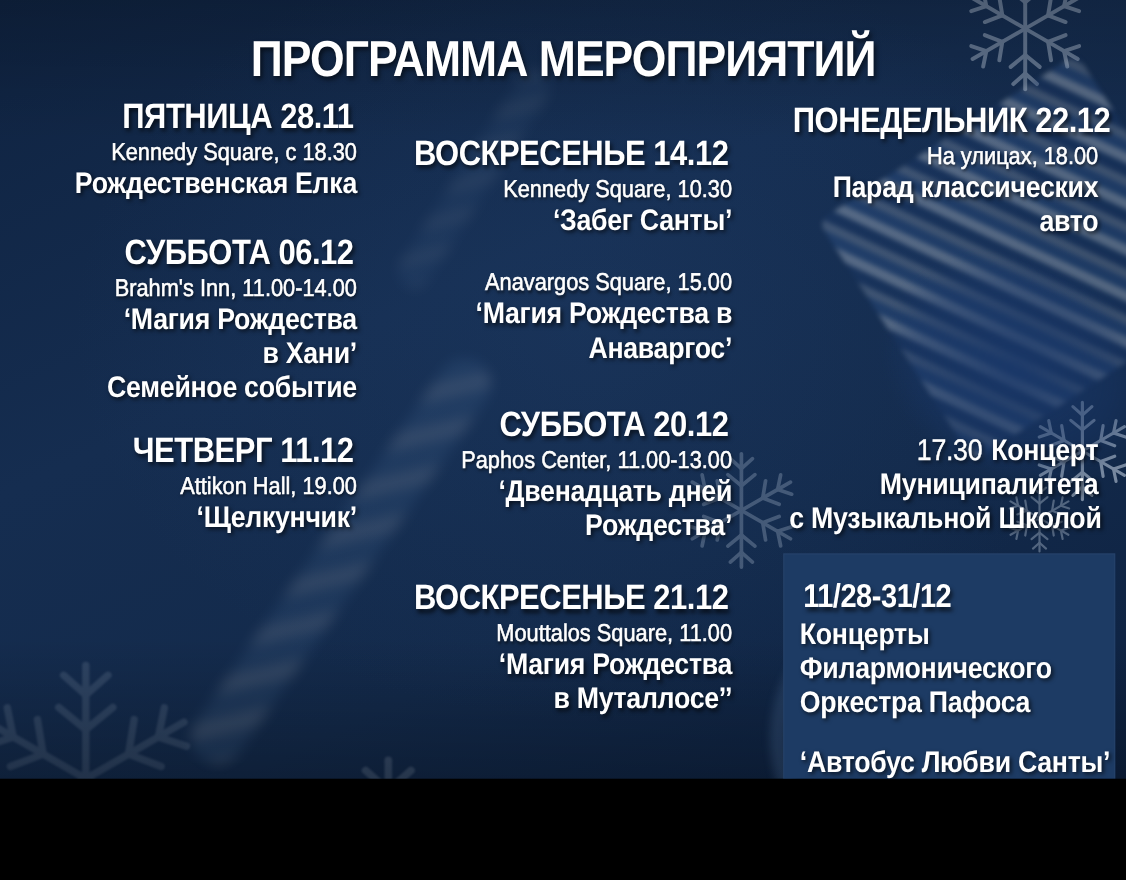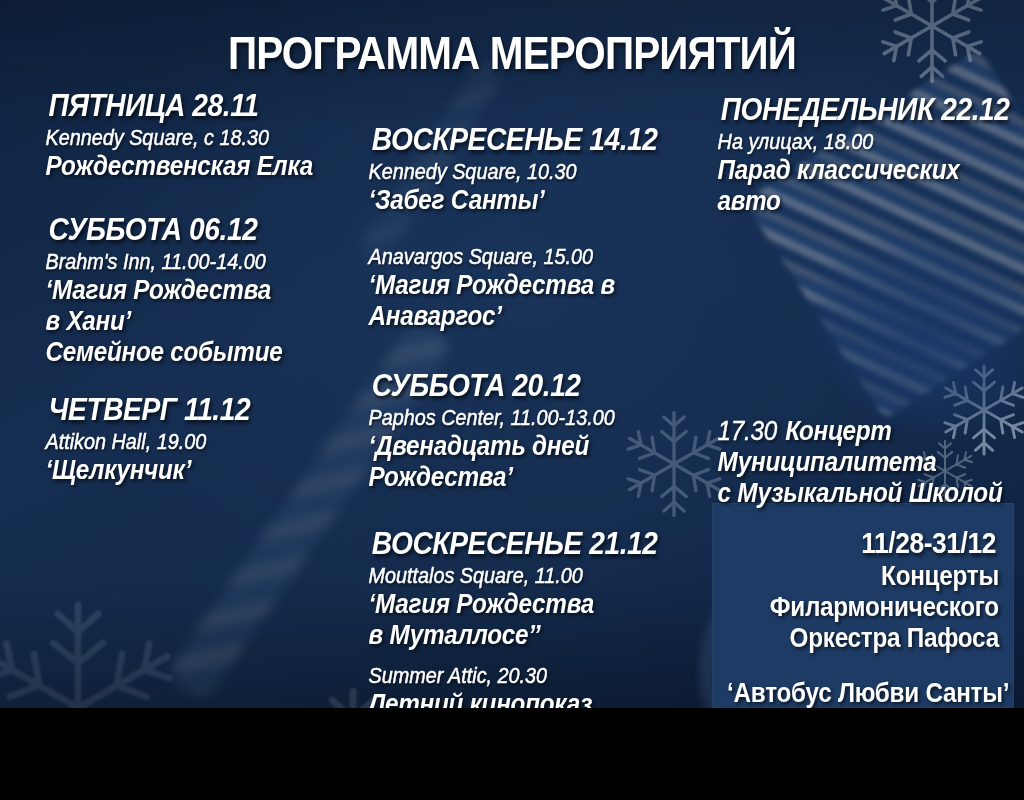--- a/index.html
+++ b/index.html
@@ -10,33 +10,33 @@
   }
   .vignette{position:absolute;inset:0;pointer-events:none;
     background:radial-gradient(ellipse at 52% 42%, rgba(40,75,125,.22) 0%, rgba(0,0,0,0) 62%),
                linear-gradient(to bottom, rgba(0,0,0,.18), rgba(0,0,0,0) 18%, rgba(0,0,0,0) 82%, rgba(0,0,0,.25));}
   
   .title{
     position:absolute;left:0;top:26px;width:100%;text-align:center;
     font-size:46px;font-weight:700;letter-spacing:-1px;white-space:nowrap;
     transform:scaleX(.88);text-shadow:2px 3px 5px rgba(0,0,0,.6);
   }
-  .block{position:absolute;text-align:left;z-index:5;font-style:italic;}
+  .block{position:absolute;text-align:right;z-index:5;}
   .day{font-size:32px;font-weight:700;line-height:38px;letter-spacing:-.5px;
        transform:scaleX(.88);text-shadow:2px 3px 4px rgba(0,0,0,.65);white-space:nowrap;}
   .venue{font-size:22px;font-weight:400;line-height:27px;-webkit-text-stroke:.5px #fff;
        transform:scaleX(.9);text-shadow:1px 2px 3px rgba(0,0,0,.7);white-space:nowrap;}
   .bline{font-size:27px;font-weight:700;line-height:31px;letter-spacing:-.3px;
        transform:scaleX(.9);text-shadow:2px 2px 4px rgba(0,0,0,.7);white-space:nowrap;}
   .venue-inline{font-weight:400;-webkit-text-stroke:.4px #fff;margin-right:9px;}
   .panel{
     position:absolute;left:712px;top:503px;width:302px;height:219px;
     background:#1d3b64;box-shadow:0 0 0 1px rgba(255,255,255,.04) inset;z-index:4;
   }
-  .panel .inner{padding-top:22px;text-align:right;}
+  .panel .inner{padding-top:22px;text-align:left;}
   .panel .day{font-size:30px;line-height:36px;}
   .footer-line{margin-top:24px;}
   
   .decor{position:absolute;pointer-events:none;}
   .flake{position:absolute;pointer-events:none;}
   .gift{
     right:-48px;top:104px;width:280px;height:260px;transform:rotate(-33deg);
     background:repeating-linear-gradient(58deg, rgba(235,242,250,.55) 0 9px, rgba(55,95,155,.55) 9px 19px, rgba(235,242,250,.35) 19px 27px, rgba(30,60,110,.55) 27px 38px);
     filter:blur(2.5px);opacity:.55;border-radius:10px;z-index:1;
   }
@@ -156,34 +156,30 @@
     <div class="bline">Рождества’</div>
   </div>
 
   <div class="block" style="left:352px;top:524px;width:330px">
     <div class="day">ВОСКРЕСЕНЬЕ 21.12</div>
     <div class="venue">Mouttalos Square, 11.00</div>
     <div class="bline">‘Магия Рождества</div>
     <div class="bline">в Муталлосе’’</div>
   </div>
 
-  <div class="block" style="left:352px;top:662px;width:330px">
-    <div class="venue">Summer Attic, 20.30</div>
-    <div class="bline">Летний кинопоказ</div>
-  </div>
 
   <div class="block" style="left:702px;top:90px;width:312px">
     <div class="day">ПОНЕДЕЛЬНИК 22.12</div>
     <div class="venue">На улицах, 18.00</div>
     <div class="bline">Парад классических</div>
     <div class="bline">авто</div>
   </div>
 
 
-  <div class="block" style="left:702px;top:416px;width:312px">
+  <div class="block" style="left:702px;top:394px;width:312px">
     <div class="bline">
       <span class="venue-inline">17.30</span><span>Концерт</span>
     </div>
     <div class="bline">Муниципалитета</div>
     <div class="bline">с Музыкальной Школой</div>
   </div>
 
   <div class="panel">
     <div class="inner">
       <div class="day">11/28-31/12</div>

